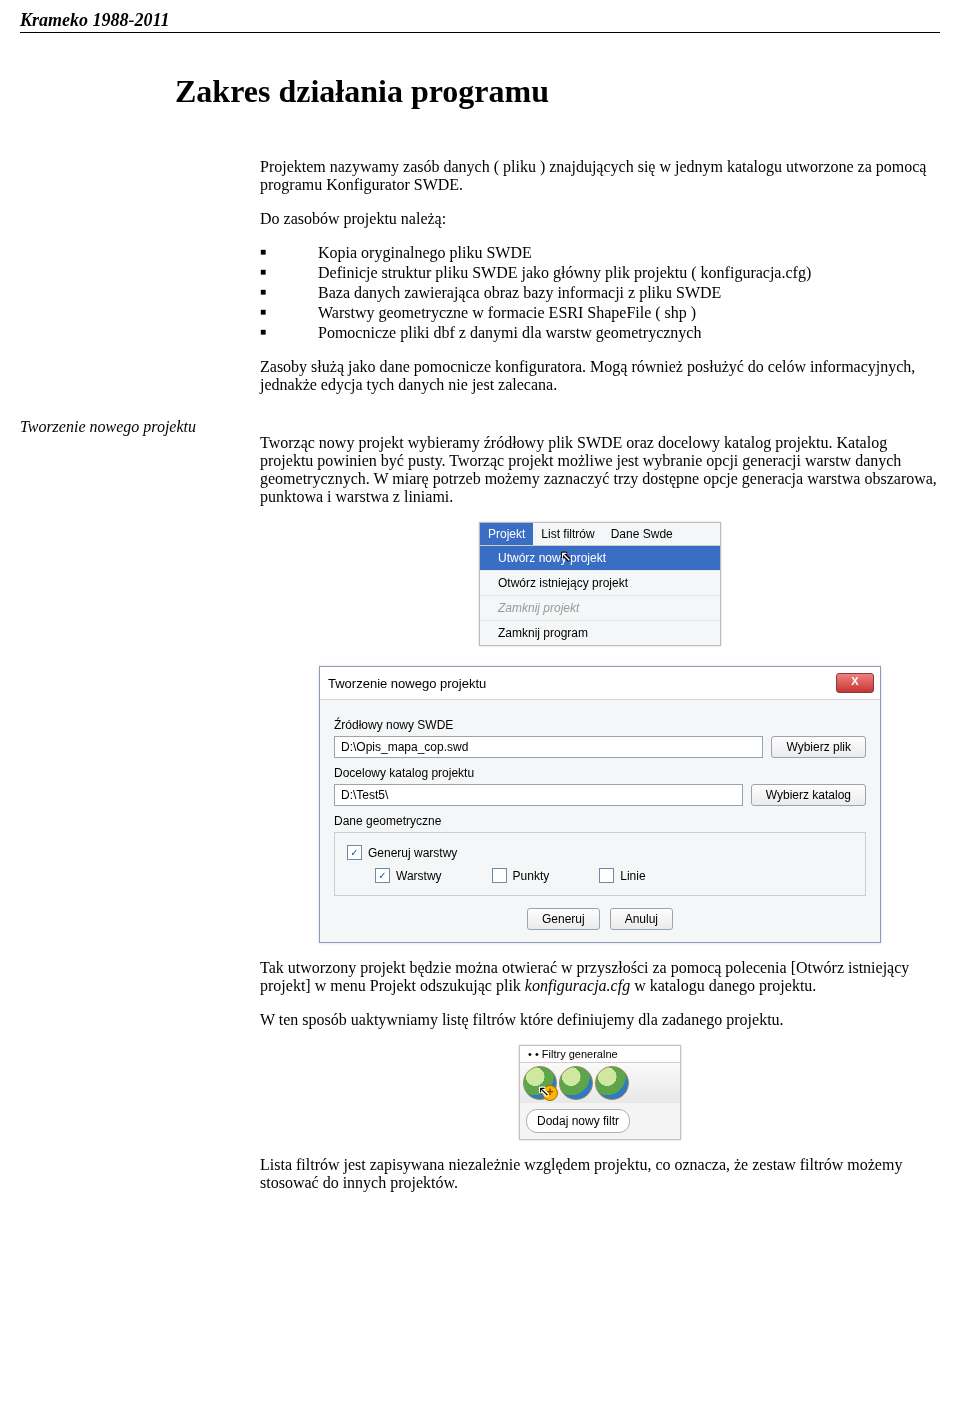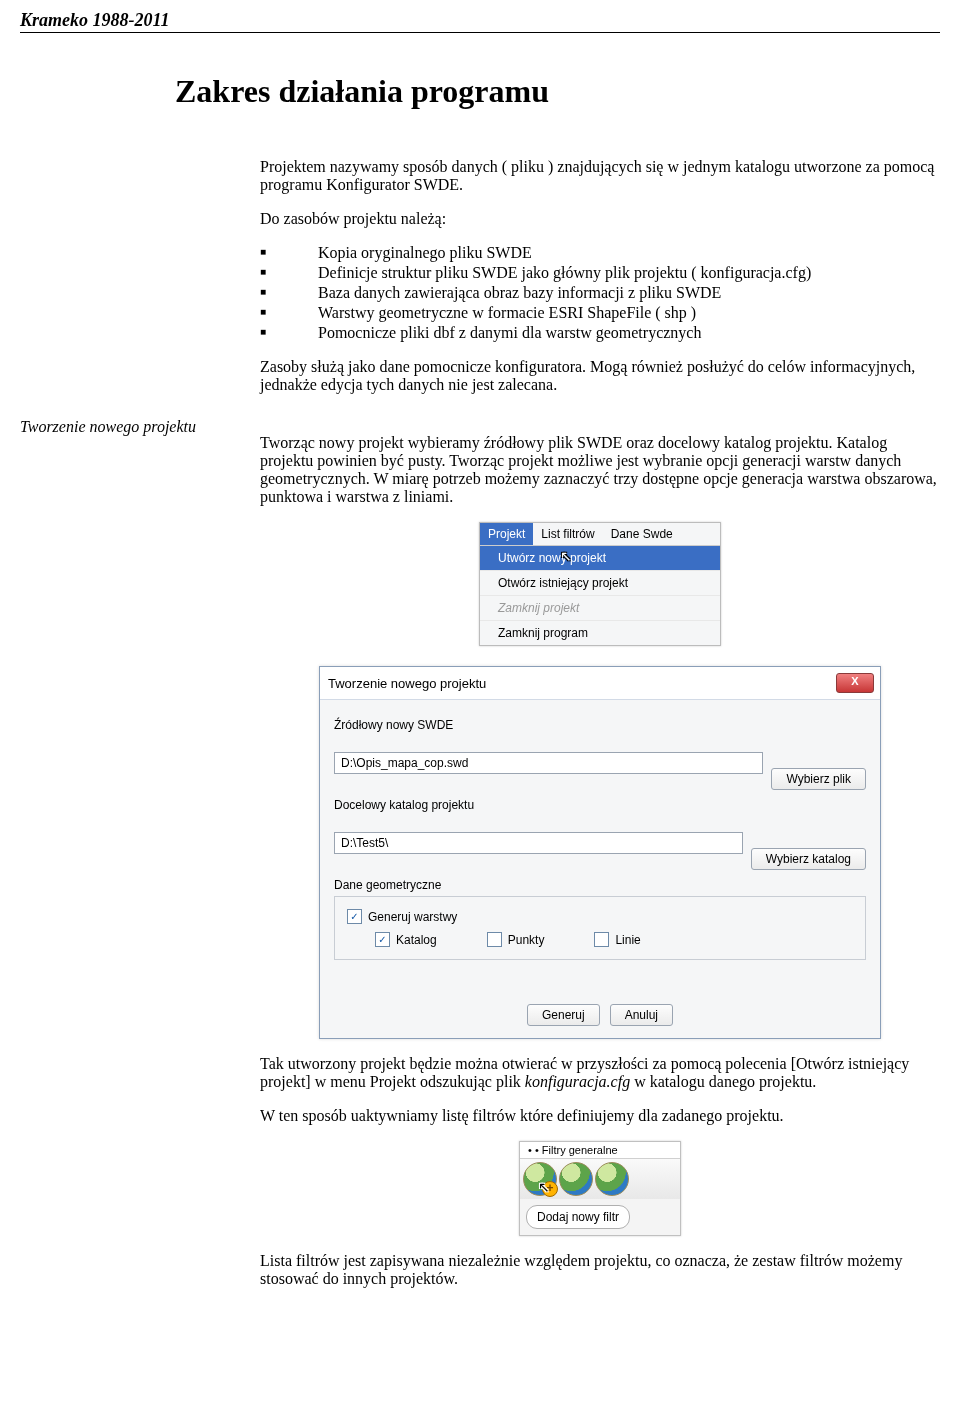--- a/index.html
+++ b/index.html
@@ -155,21 +155,20 @@
     font-family: inherit;
     font-size: 12px;
   }
   .dlg-btn {
     background: linear-gradient(#fdfdfd,#ebebeb);
     border: 1px solid #9aa4b1;
     border-radius: 3px;
     padding: 3px 14px;
     font-family: inherit;
     font-size: 12px;
-    margin-top: 32px;
   }
   .fieldset {
     border: 1px solid #c8cdd4;
     padding: 8px 12px;
     margin-top: 4px;
   }
   .cb-row {
     display: flex;
     align-items: center;
     gap: 6px;
@@ -253,21 +252,21 @@
   }
 </style>
 </head>
 <body>
 
 <div class="header-line">Krameko 1988-2011</div>
 
 <div class="page-title">Zakres działania programu</div>
 
 <div class="content-col">
-  <p>Projektem  nazywamy sposób danych ( pliku ) znajdujących się w jednym katalogu utworzone za pomocą programu Konfigurator SWDE.</p>
+  <p>Projektem  nazywamy zasób danych ( pliku ) znajdujących się w jednym katalogu utworzone za pomocą programu Konfigurator SWDE.</p>
   <p>Do zasobów projektu należą:</p>
   <ul class="bulleted">
     <li>Kopia oryginalnego pliku SWDE</li>
     <li>Definicje struktur pliku SWDE jako główny plik projektu ( konfiguracja.cfg)</li>
     <li>Baza danych zawierająca obraz bazy informacji z pliku SWDE</li>
     <li>Warstwy geometryczne w formacie ESRI ShapeFile ( shp )</li>
     <li>Pomocnicze pliki dbf z danymi dla warstw geometrycznych</li>
   </ul>
   <p>Zasoby służą jako dane pomocnicze konfiguratora. Mogą również posłużyć do celów informacyjnych, jednakże edycja tych danych nie jest zalecana.</p>
 </div>
@@ -312,21 +311,21 @@
         </div>
         <div class="group-label">Dane geometryczne</div>
         <div class="fieldset">
           <div class="cb-row">
             <span class="cb">✓</span>
             <span>Generuj warstwy</span>
           </div>
           <div class="cb-indent">
             <div class="cb-row">
               <span class="cb">✓</span>
-              <span>Katalog</span>
+              <span>Warstwy</span>
             </div>
             <div class="cb-row">
               <span class="cb"></span>
               <span>Punkty</span>
             </div>
             <div class="cb-row">
               <span class="cb"></span>
               <span>Linie</span>
             </div>
           </div>

